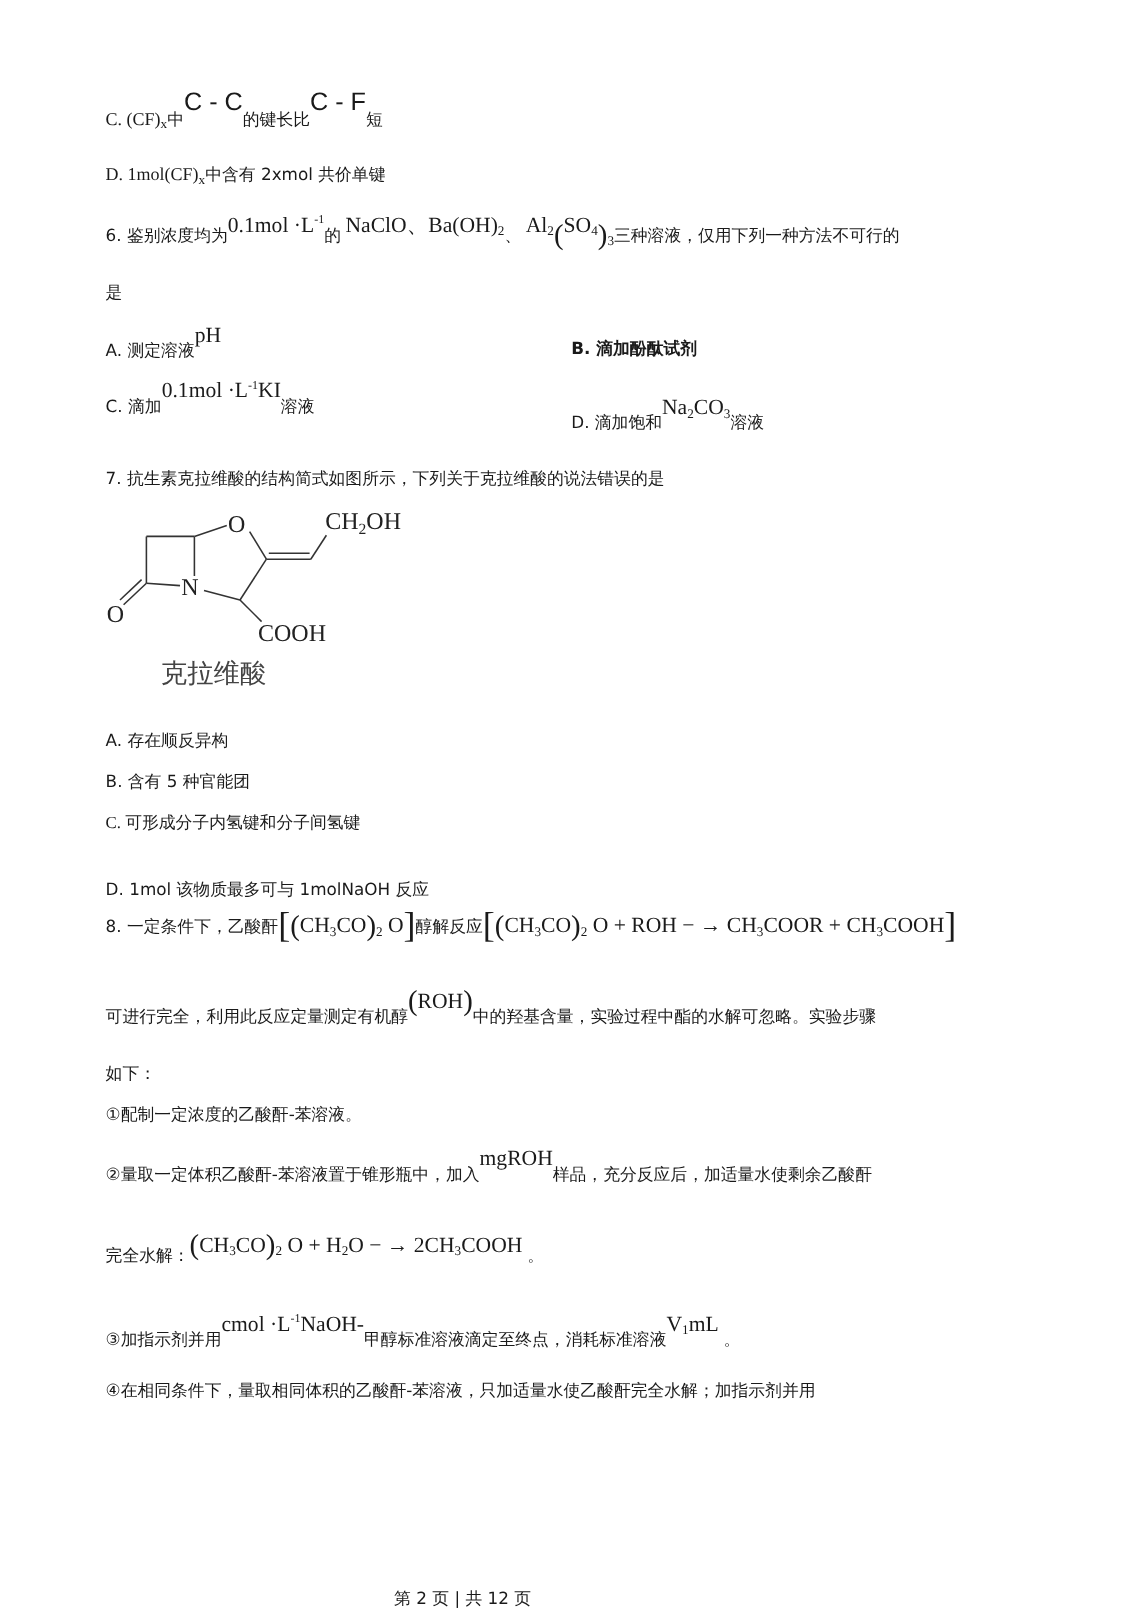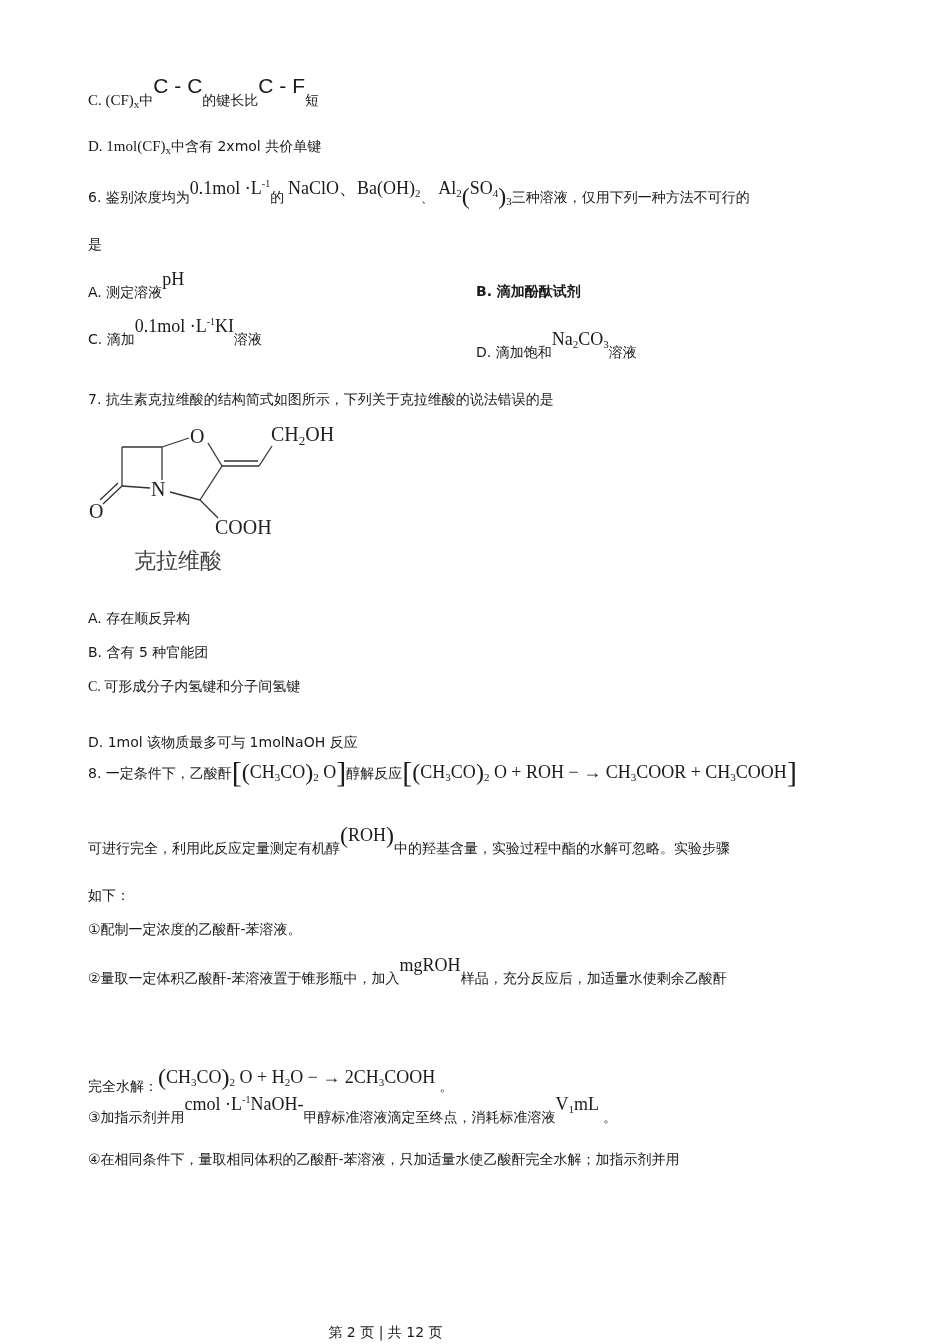--- a/index.html
+++ b/index.html
@@ -104,21 +104,21 @@
   <span class="cjk">可进行完全，利用此反应定量测定有机醇</span><span class="raise"><span class="paren">(</span><span class="f">ROH</span><span class="paren">)</span></span><span class="cjk">中的羟基含量，实验过程中酯的水解可忽略。实验步骤</span>
 </div>
 <div class="line cjk" style="top:885px;">如下：</div>
 
 <div class="line cjk" style="top:919px;">①配制一定浓度的乙酸酐-苯溶液。</div>
 
 <div class="line" style="top:967px;">
   <span class="cjk">②量取一定体积乙酸酐-苯溶液置于锥形瓶中，加入</span><span class="f raise">mgROH</span><span class="cjk">样品，充分反应后，加适量水使剩余乙酸酐</span>
 </div>
 
-<div class="line" style="top:1073px;text-align:center;">
+<div class="line" style="top:1034px;text-align:center;">
   <span class="cjk">完全水解：</span><span class="raise2"><span class="paren">(</span><span class="f">CH</span><sub>3</sub><span class="f">CO</span><span class="paren">)</span><sub>2</sub><span class="f"> O + H</span><sub>2</sub><span class="f">O − → 2CH</span><sub>3</sub><span class="f">COOH</span></span><span class="cjk" style="margin-left:4px;">。</span>
 </div>
 
 <div class="line" style="top:1102px;">
   <span class="cjk">③加指示剂并用</span><span class="f raise">cmol ·L</span><sup class="raise">-1</sup><span class="f raise">NaOH-</span><span class="cjk">甲醇标准溶液滴定至终点，消耗标准溶液</span><span class="f raise">V</span><sub class="raise">1</sub><span class="f raise">mL</span><span class="cjk" style="margin-left:4px;">。</span>
 </div>
 
 <div class="line cjk" style="top:1149px;">④在相同条件下，量取相同体积的乙酸酐-苯溶液，只加适量水使乙酸酐完全水解；加指示剂并用</div>
 
 <div class="footer cjk">第 2 页 | 共 12 页</div>

